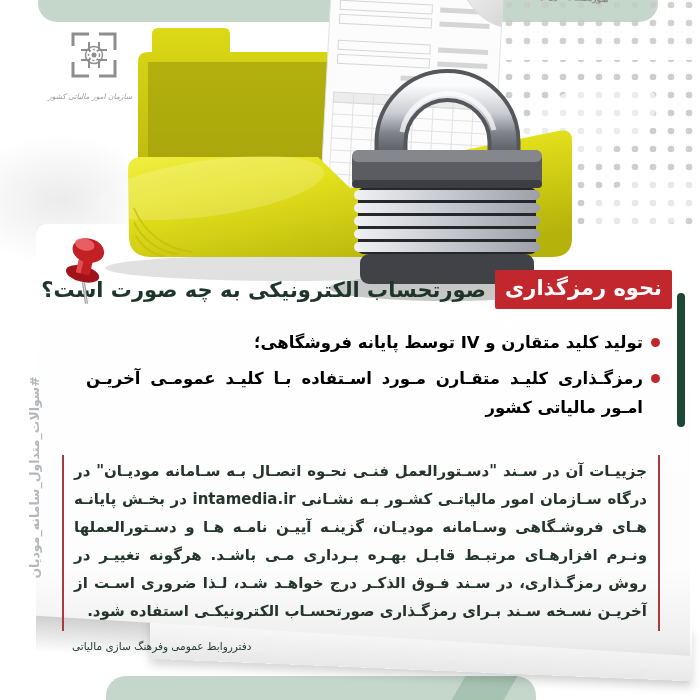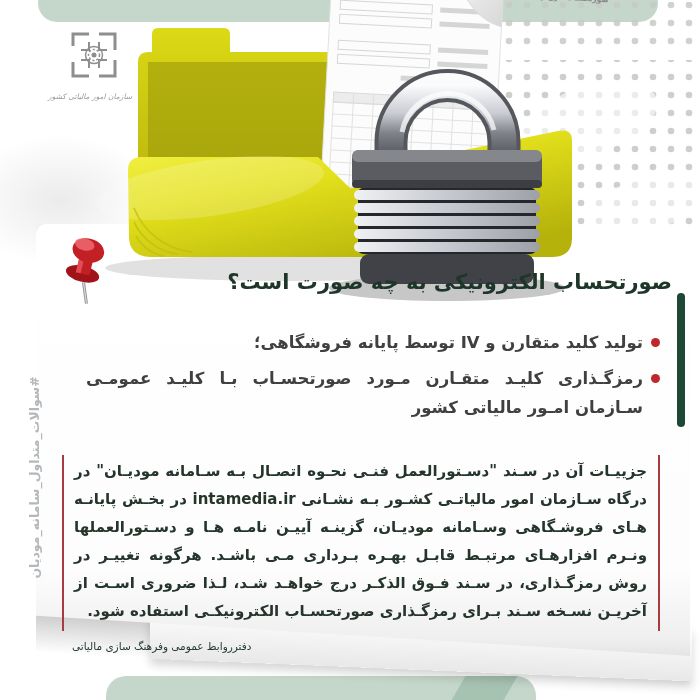--- a/index.html
+++ b/index.html
@@ -47,21 +47,21 @@
     display:flex;align-items:center;gap:9px;white-space:nowrap;}
   .headline .highlight{background:#c2272d;color:#ffffff;font-weight:bold;
     font-size:21px;padding:6px 10px 8px;border-radius:2px;line-height:1.2;}
   .headline .question{color:#1e362a;font-weight:bold;font-size:21px;}
   .green-bar{position:absolute;right:15px;top:293px;width:8px;height:134px;
     background:#1d4836;border-radius:4px;z-index:6;}
   
   .bullets{position:absolute;top:328px;right:40px;left:86px;z-index:6;
     margin:0;padding:0;list-style:none;}
   .bullets li{position:relative;padding-right:17px;margin-bottom:7px;
-    color:#404040;font-weight:bold;font-size:16.5px;line-height:29px;
+    color:#000000;font-weight:bold;font-size:16.5px;line-height:29px;
     text-align:justify;}
   .bullets li::before{content:"";position:absolute;right:0;top:10px;width:9px;height:9px;
     border-radius:50%;background:#c0272d;}
   
   .body-text{position:absolute;top:455px;right:40px;left:62px;z-index:6;
     color:#25352c;font-weight:bold;font-size:15px;line-height:28px;
     text-align:justify;border-right:2.5px solid #a93a3e;border-left:2.5px solid #a93a3e;
     padding:2px 11px 6px 10px;}
   
   .hashtag{position:absolute;left:-96px;top:470px;width:260px;z-index:6;
@@ -201,27 +201,28 @@
       <rect x="23" y="22" width="14" height="18" fill="#c32026"></rect>
       <rect x="23" y="22" width="5" height="18" fill="#e8565c" opacity="0.8"></rect>
       <ellipse cx="30" cy="16" rx="16" ry="12" fill="#c32026"></ellipse>
       <ellipse cx="25" cy="11" rx="10" ry="6" fill="#ee6a70" opacity="0.85"></ellipse>
       <line x1="33" y1="48" x2="41" y2="68" stroke="#8f9094" stroke-width="3"></line>
       <line x1="33" y1="48" x2="41" y2="68" stroke="#d9dadd" stroke-width="1.2"></line>
     </g>
   </svg>
 
   <div class="headline">
+    <span class="highlight">نحوه رمزگذاری</span>
     <span class="question">صورتحساب الکترونیکی به چه صورت است؟</span>
   </div>
   <div class="green-bar"></div>
 
   <ul class="bullets">
     <li>تولید کلید متقارن و IV توسط پایانه فروشگاهی؛</li>
-    <li>رمزگـذاری کلیـد متقـارن مـورد صورتحسـاب بـا کلیـد عمومـی سـازمان امـور مالیاتی کشور</li>
+    <li>رمزگـذاری کلیـد متقـارن مـورد اسـتفاده بـا کلیـد عمومـی آخریـن امـور مالیاتی کشور</li>
   </ul>
 
   <div class="body-text">جزییـات آن در سـند "دسـتورالعمل فنـی نحـوه اتصـال بـه سـامانه مودیـان" در درگاه سـازمان امور مالیاتـی کشـور بـه نشـانی intamedia.ir در بخـش پایانـه هـای فروشـگاهی وسـامانه مودیـان، گزینـه آییـن نامـه هـا و دسـتورالعملها ونـرم افزارهـای مرتبـط قابـل بهـره بـرداری مـی باشـد. هرگونه تغییـر در روش رمزگـذاری، در سـند فـوق الذکـر درج خواهـد شـد، لـذا ضروری اسـت از آخریـن نسـخه سـند بـرای رمزگـذاری صورتحسـاب الکترونیکـی استفاده شود.</div>
 
   <div class="hashtag">#سوالات_متداول_سامانه_مودیان</div>
 
   <div class="footer">دفترروابط عمومی وفرهنگ سازی مالیاتی</div>
 
 </div>
 

